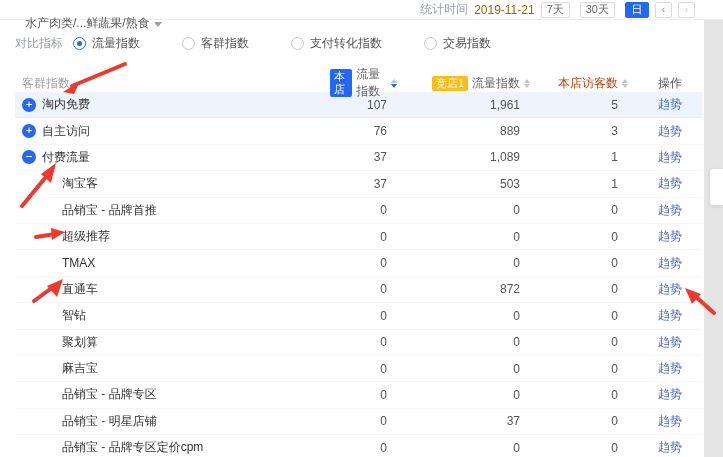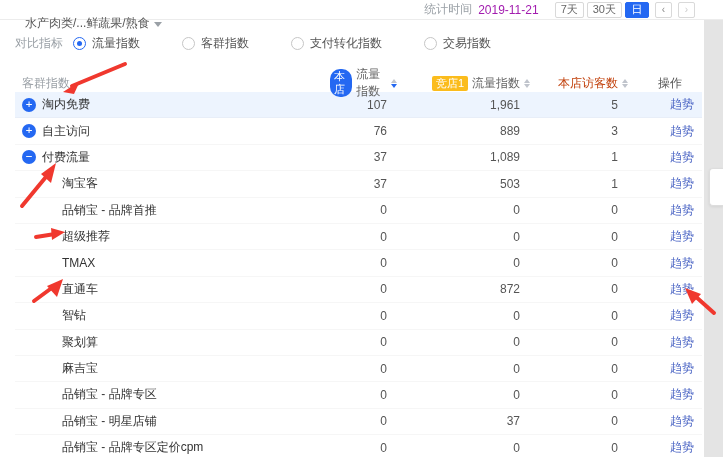--- a/index.html
+++ b/index.html
@@ -12,21 +12,21 @@
   
   .topbar {
     position:relative; height:20px; display:flex; align-items:center;
     justify-content:space-between; padding:0 28px 0 25px;
     border-bottom:1px solid #ececec; background:#fff;
   }
   .cat-select { display:flex; align-items:center; gap:4px; color:#555; cursor:pointer;margin-top:28px; }
   .caret-down { width:0; height:0; border-left:4px solid transparent; border-right:4px solid transparent; border-top:5px solid #9aa0a6; margin-top:2px; }
   .topbar-right { display:flex; align-items:center; gap:6px; }
   .stat-label { color:#9aa0a6; }
-  .stat-date { color:#a21caf; margin-right:10px; }
+  .stat-date { color:#a16207; }
   .range-btn {
     min-width:24px; height:16px; padding:0 5px; display:inline-flex; align-items:center; justify-content:center;
     border:1px solid #d9d9d9; border-radius:2px; background:#fff; color:#666; font-size:11px; cursor:pointer;
   }
   .range-btn.active { background:var(--accent); border-color:var(--accent); color:#fff; }
   .nav-btn {
     width:17px; height:16px; display:inline-flex; align-items:center; justify-content:center;
     border:1px solid #d9d9d9; border-radius:2px; background:#fff; color:#888; font-size:10px; cursor:pointer;
   }
   .nav-btn.disabled { color:#ccc; }
@@ -42,38 +42,38 @@
   }
   
   .table { margin:6px 21px 0 15px; width:687px; }
   .t-head, .t-row { display:grid; grid-template-columns:315px 67px 133px 98px 74px; align-items:center; }
   .t-head { height:26px; color:#9aa0a6; }
   .th-source { padding-left:7px; }
   .th-num { display:flex; align-items:center; justify-content:flex-end; gap:4px; color:#666; }
   .th-visitors { color:#c2410c; }
   .th-action { text-align:right; padding-right:20px; color:#555; }
   .badge { display:inline-block; padding:1px 4px; border-radius:2px; font-size:11px; color:#fff; line-height:13px; }
-  .badge-shop { background:var(--accent);border-radius:10px; }
+  .badge-shop { background:var(--accent); }
   .badge-rival { background:var(--yellow); }
   .sort { display:inline-flex; flex-direction:column; gap:1px; cursor:pointer; }
   .sort i { display:block; width:0; height:0; border-left:3.5px solid transparent; border-right:3.5px solid transparent; }
   .sort .up { border-bottom:4px solid #c0c4cc; }
   .sort .down { border-top:4px solid #c0c4cc; }
   .sort.desc-active .down { border-top-color:var(--accent); }
   .t-row { height:26.4px; border-bottom:1px solid #f6f6f6; }
   .t-row.highlight { background:var(--hilite); border-bottom:1px solid #e8eef8; }
   .cell-source { display:flex; align-items:center; padding-left:7px; gap:6px; }
   .cell-source.child { padding-left:47px; }
   .expand-icon {
     width:14px; height:14px; border-radius:50%; background:var(--accent); color:#fff;
     font-size:11px; line-height:13px; text-align:center; cursor:pointer; flex:none;
     font-family:"DejaVu Sans Mono",monospace;
   }
   .cell-num { text-align:right; padding-right:10px; color:#555; }
-  .cell-action { text-align:right; padding-right:8px; }
+  .cell-action { text-align:right; padding-right:20px; }
   .trend-link { color:var(--link); cursor:pointer; text-decoration:none; }
   
   .gutter { position:absolute; right:0; top:20px; width:19px; height:437px; background:#e4e4e4; }
   .float-widget {
     position:absolute; right:0; top:168px; width:14px; height:38px;
     background:#fff; border:1px solid #ddd; border-right:none; border-radius:4px 0 0 4px;
     box-shadow:0 1px 3px rgba(0,0,0,.08); cursor:pointer;
   }
   
   .arrows { position:absolute; left:0; top:0; width:723px; height:457px; pointer-events:none; }
@@ -84,21 +84,21 @@
 <div class="screen" style="--accent: #2468f2; --yellow: #fbbc1c; --hilite: #edf4fe; --link: #4a64c4;">
 
   <div class="topbar">
     <div class="cat-select">
       <span>水产肉类/...鲜蔬果/熟食</span>
       <span class="caret-down"></span>
     </div>
     <div class="topbar-right">
       <span class="stat-label">统计时间</span>
       <span class="stat-date">2019-11-21</span>
-      <span id="range-buttons" style="display:inline-flex;gap:3px;">
+      <span id="range-buttons" style="display:inline-flex;gap:10px;">
           <span class="range-btn">7天</span>
           <span class="range-btn">30天</span>
           <span class="range-btn active">日</span>
         </span>
       <span class="nav-btn">‹</span>
       <span class="nav-btn disabled">›</span>
     </div>
   </div>
 
   <div class="filter-row">

